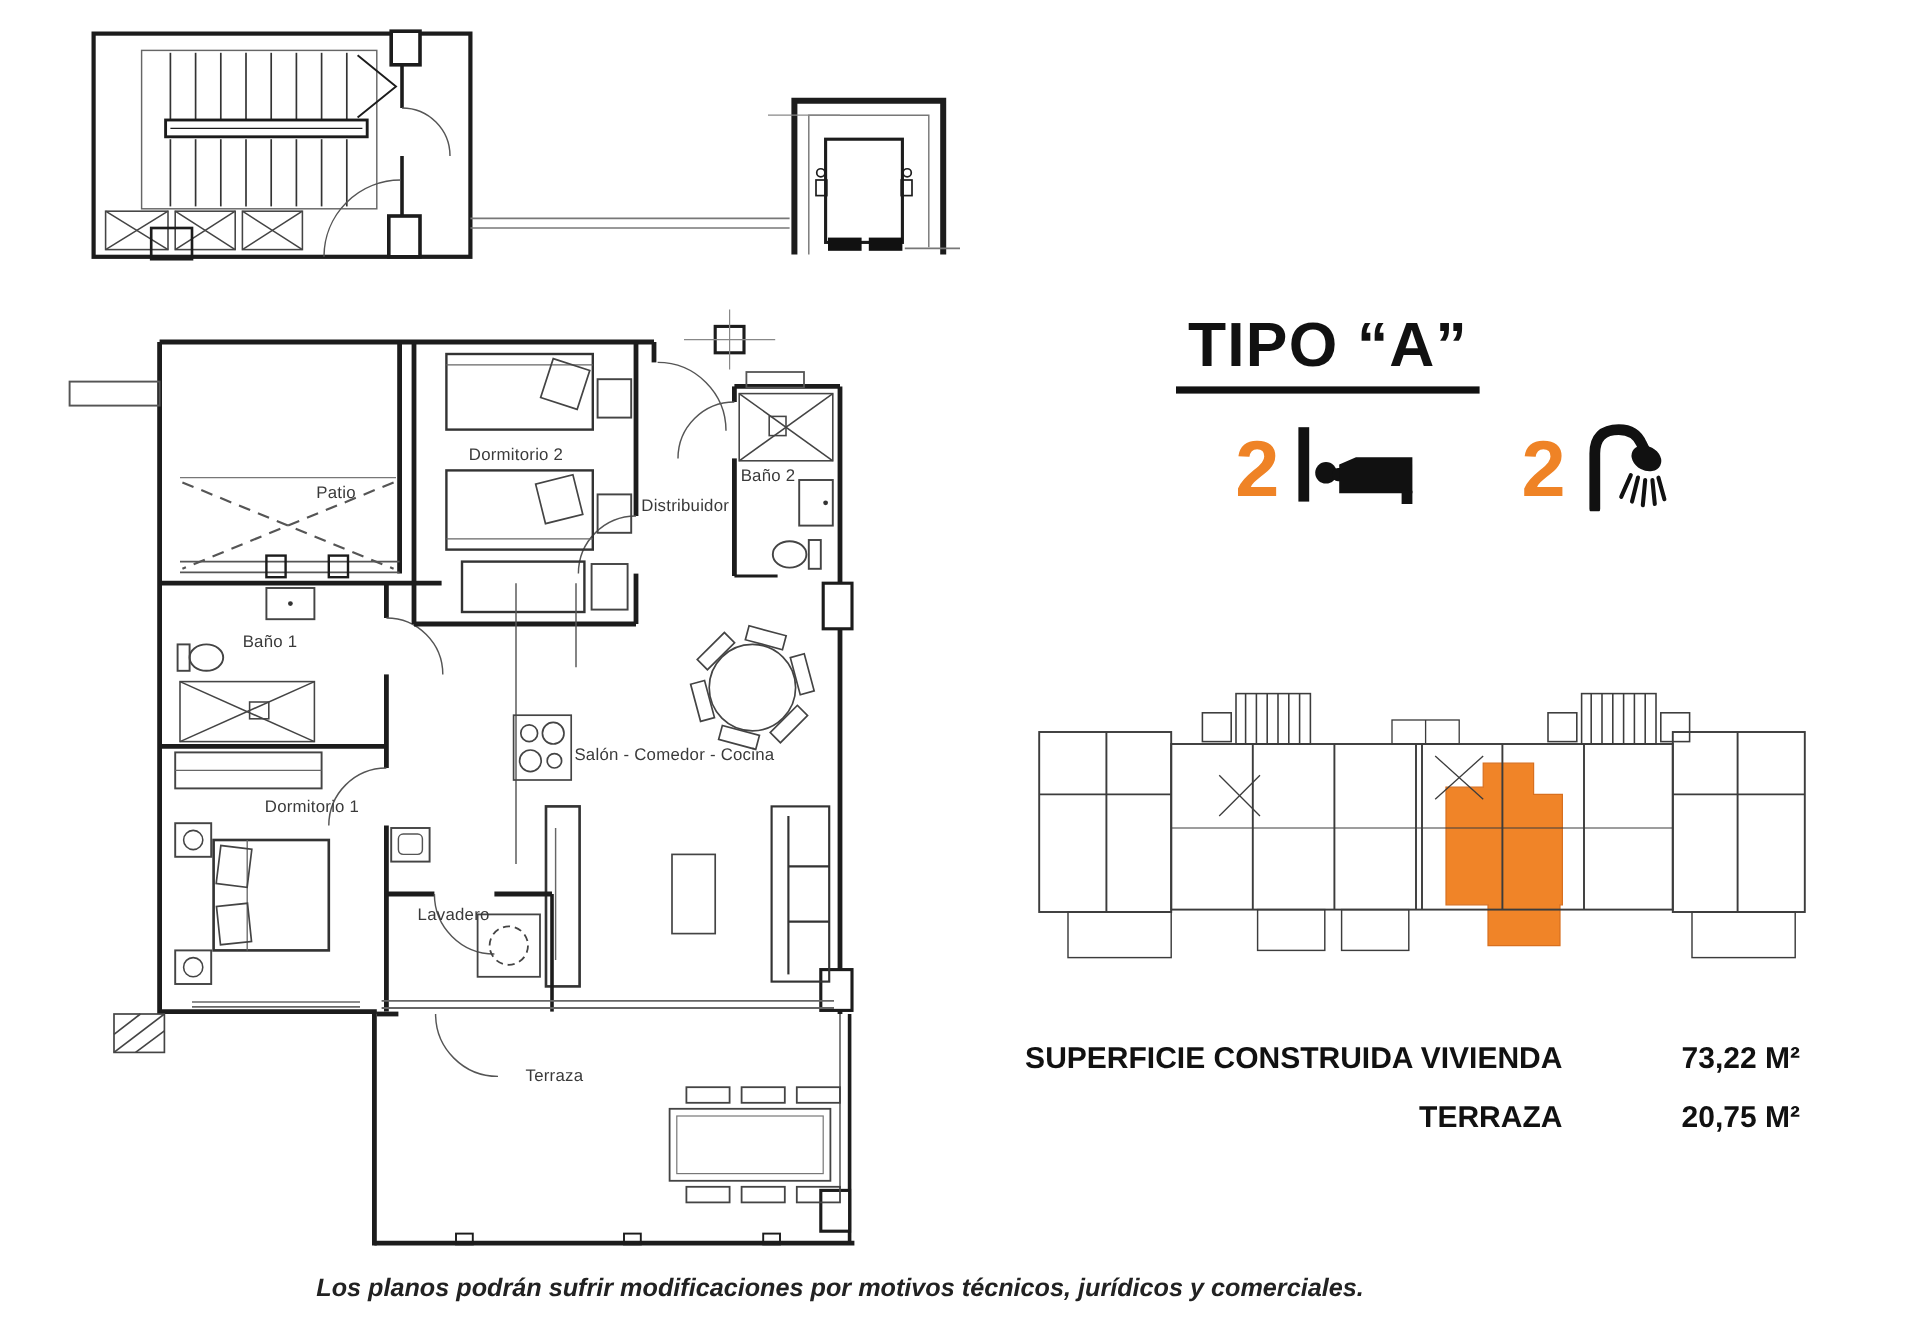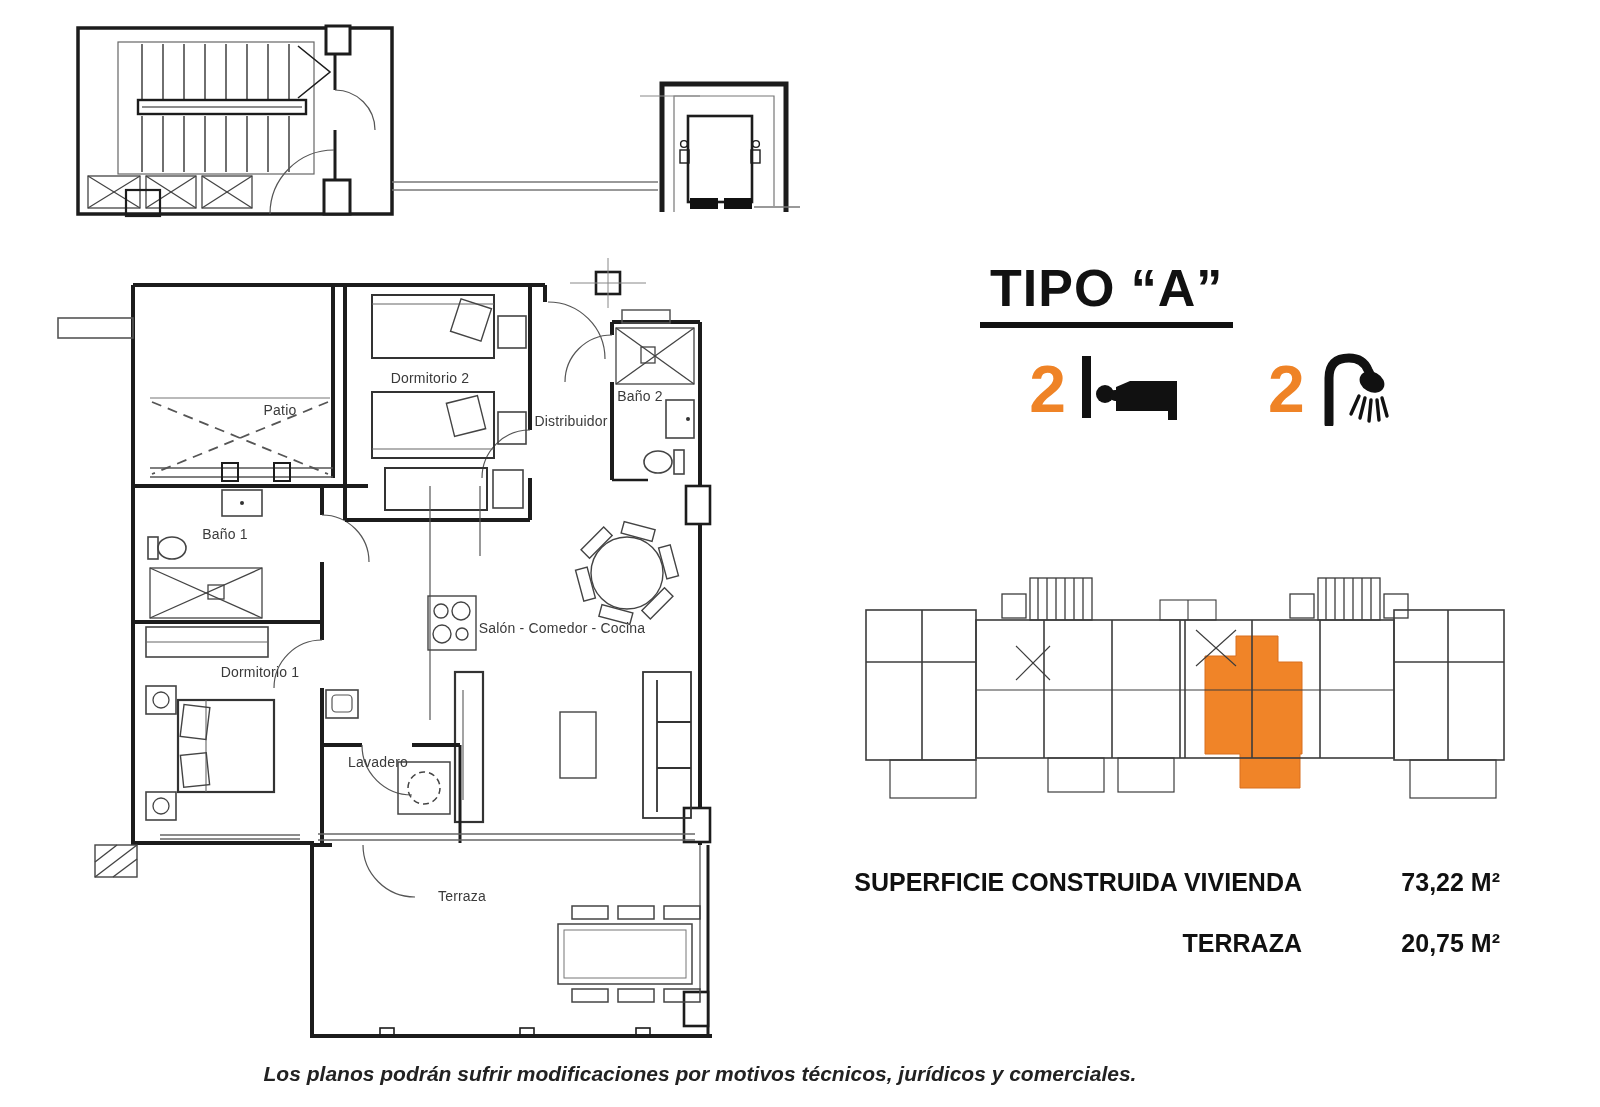--- a/index.html
+++ b/index.html
@@ -27,21 +27,21 @@
   .feature { display:flex; align-items:center; gap:14px; }
   .feature .count {
     font-size:66px; font-weight:bold; color:var(--accent); line-height:1;
   }
   .situacion {
     position:absolute; left:940px; top:522px; width:480px; text-align:center;
     font-size:24px; font-weight:bold; letter-spacing:.5px; color:#111;
   }
   .areas {
     position:absolute; left:850px; top:868px; width:650px;
-    display:flex; flex-direction:column; gap:32px;
+    display:flex; flex-direction:column; gap:20px;
   }
   .area-row { display:flex; align-items:baseline; }
   .area-row .lbl { flex:1; text-align:right; font-size:25px; font-weight:bold; color:#111; }
   .area-row .val { width:152px; margin-left:46px; text-align:right; font-size:25px; font-weight:bold; color:#111; }
   .disclaimer {
     position:absolute; left:0; top:1062px; width:1400px; text-align:center;
     font-size:21px; font-style:italic; font-weight:600; color:#222;
   }
   :root { --accent:#EF8326; }
 </style>

